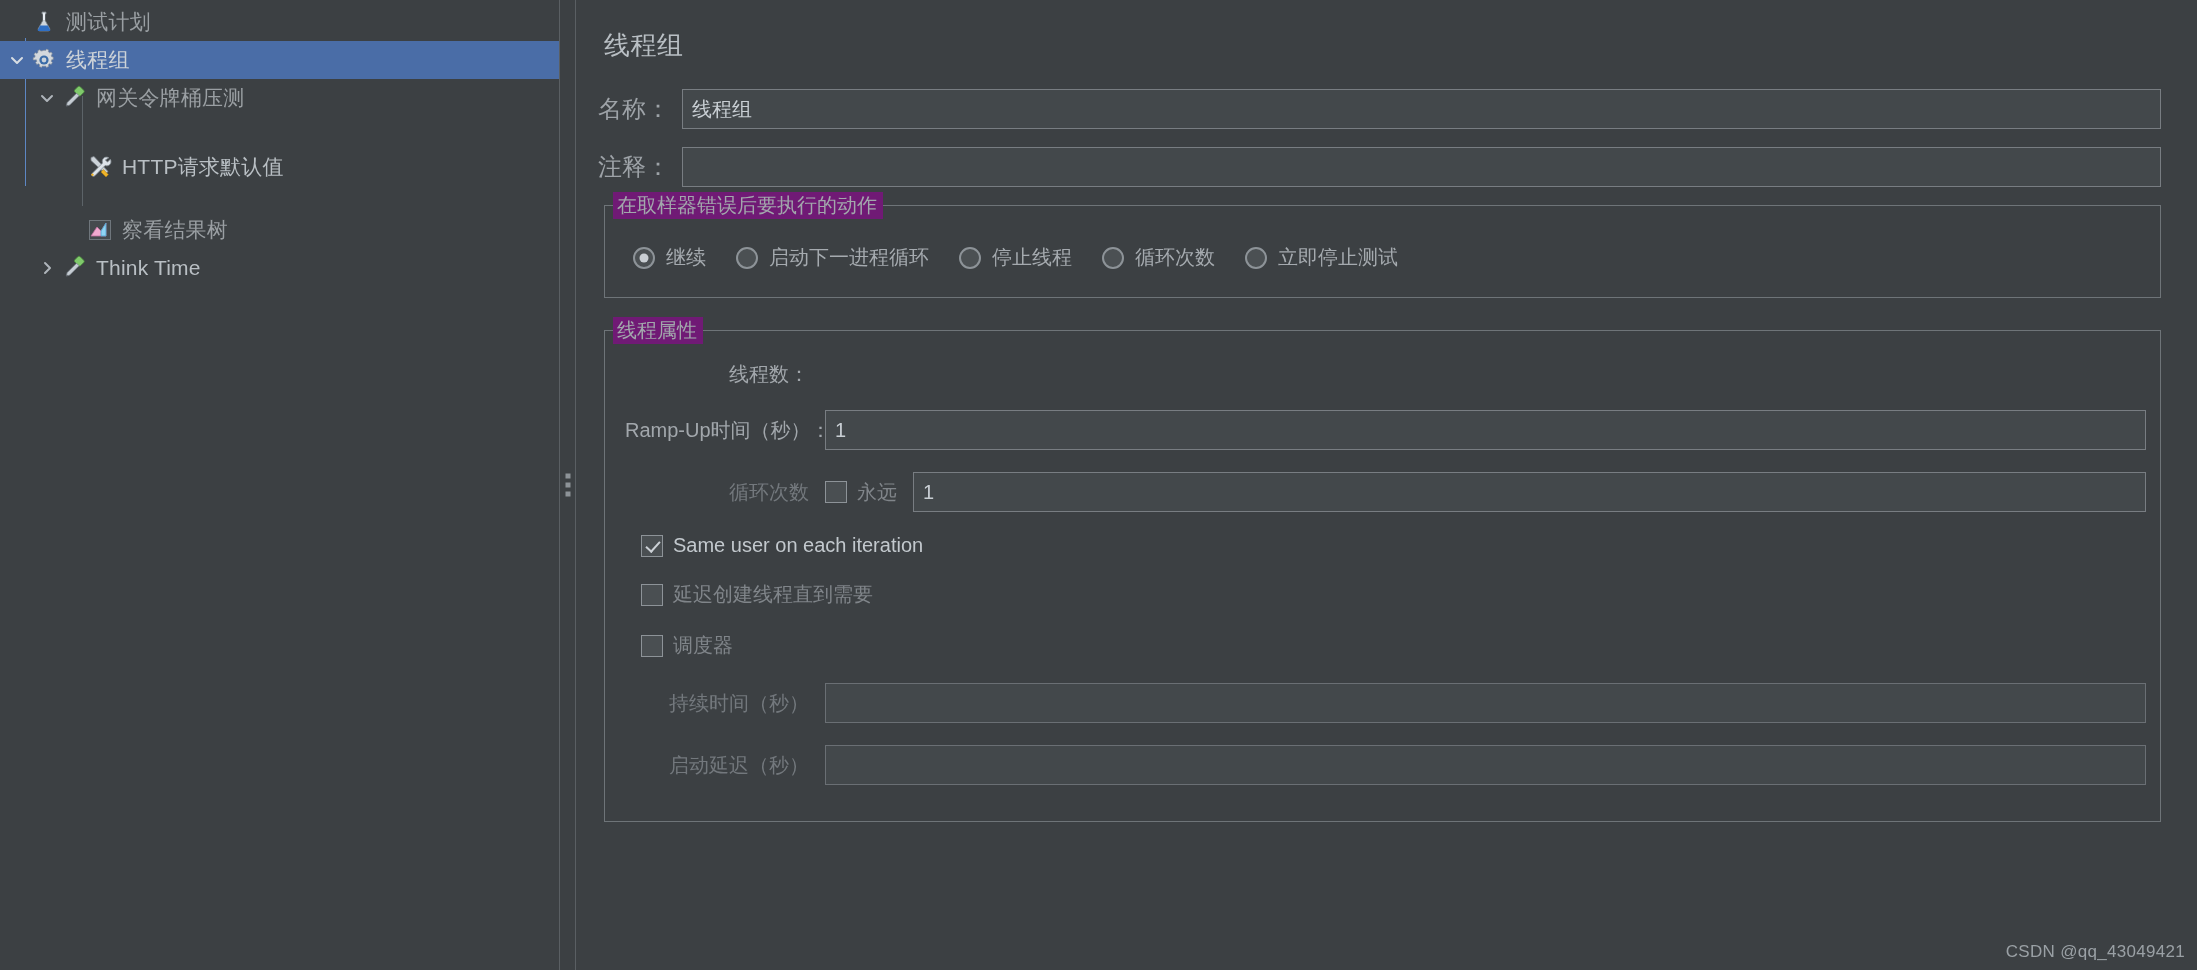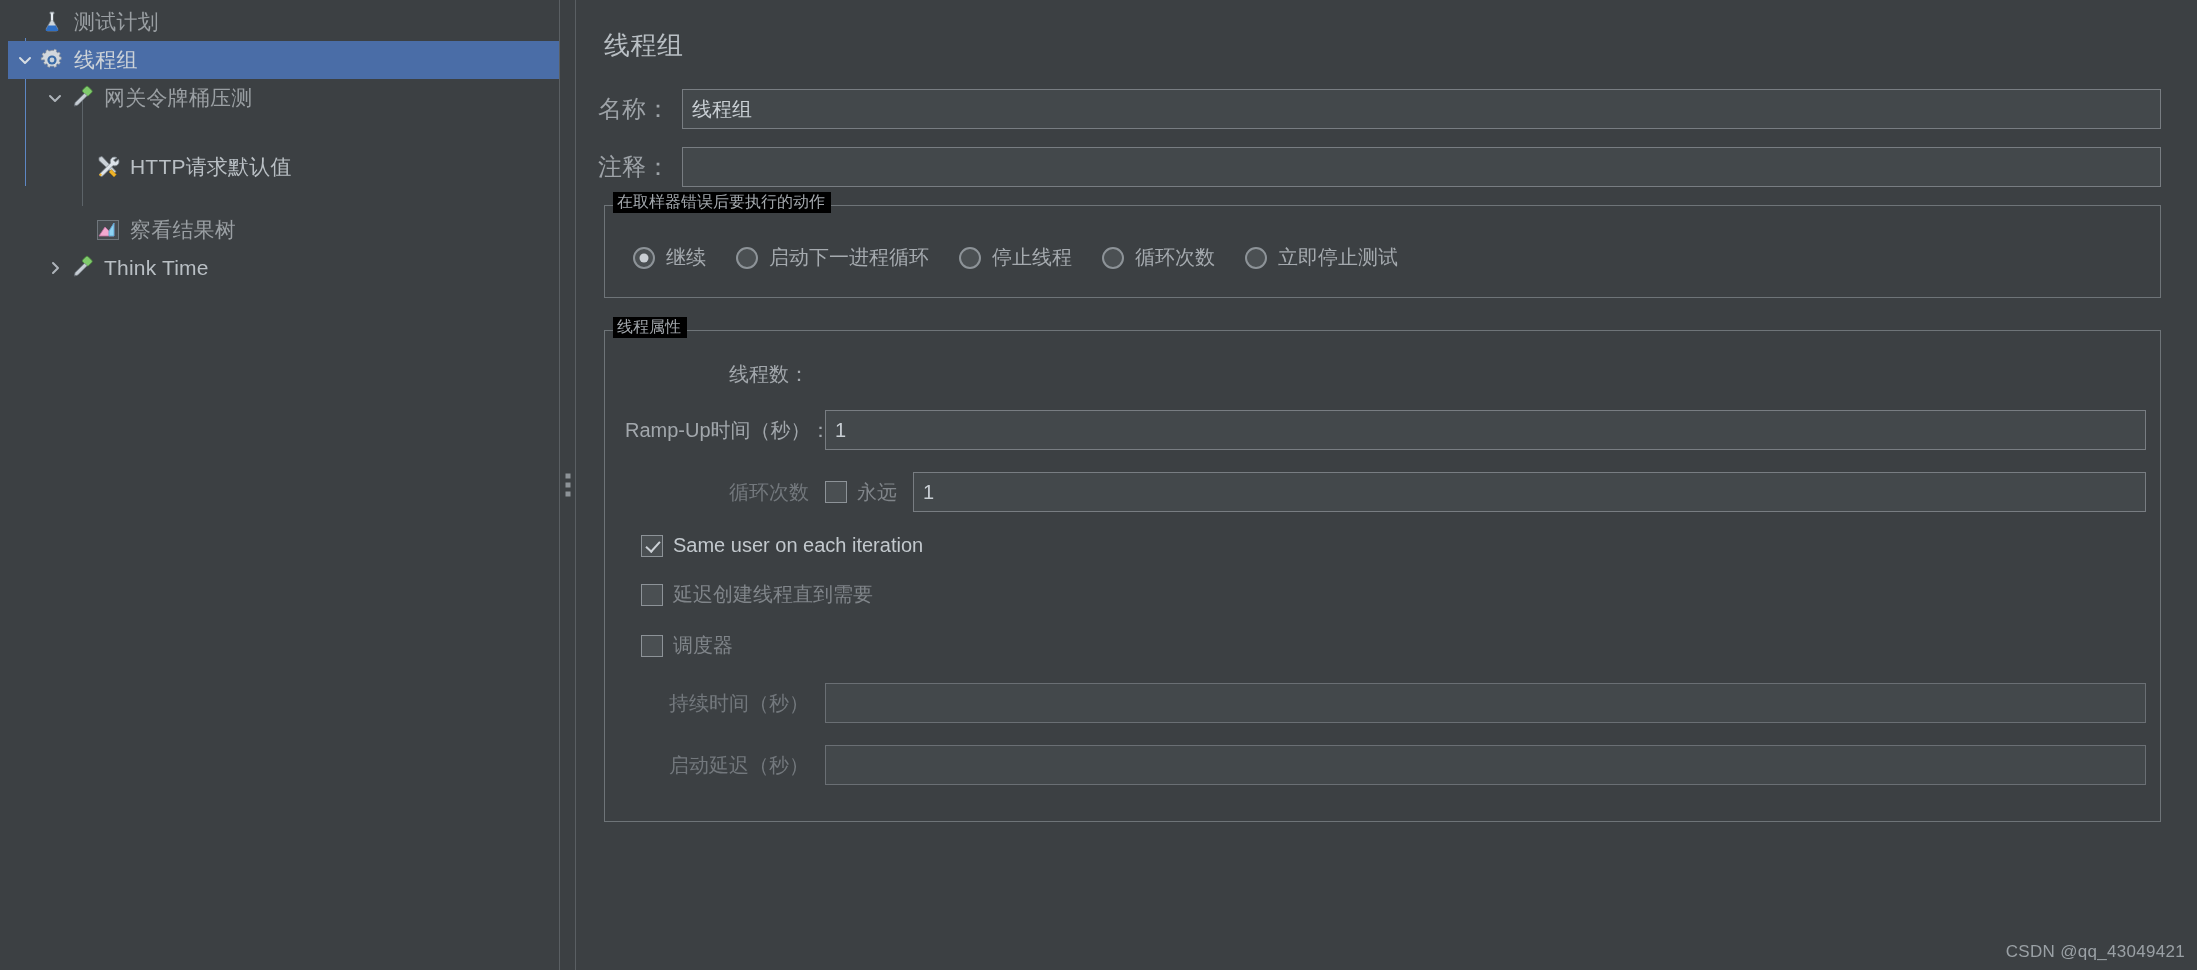--- a/index.html
+++ b/index.html
@@ -20,21 +20,20 @@
 
   
   .tree-panel {
     width: 560px;
     height: 970px;
     background: #3c4043;
     border-right: 1px solid #5a5f63;
     position: relative;
     padding-top: 3px;
     flex: 0 0 560px;
-    padding-left: 8px;
   }
   .tree-row {
     height: 38px;
     display: flex;
     align-items: center;
     position: relative;
     white-space: nowrap;
     cursor: default;
   }
   .tree-row.selected { background: #4a6da7; }
@@ -145,24 +144,24 @@
     position: relative;
     border: 1px solid #6e7478;
     border-radius: 0;
     margin: 16px 0 0 6px;
     padding: 26px 14px 10px 14px;
   }
   .groupbox > .legend {
     position: absolute;
     top: -14px;
     left: 8px;
-    background: #000000;
+    background: #701a75;
     padding: 0 6px 0 4px;
     color: #a2a7ac;
-    font-size: 16px;
+    font-size: 20px;
     white-space: nowrap;
   }
   .groupbox.error-actions { padding-bottom: 22px; }
   .groupbox.thread-props { margin-top: 32px; padding: 30px 14px 14px 14px; }
 
   
   .radio-row {
     display: flex;
     align-items: center;
     gap: 0;

